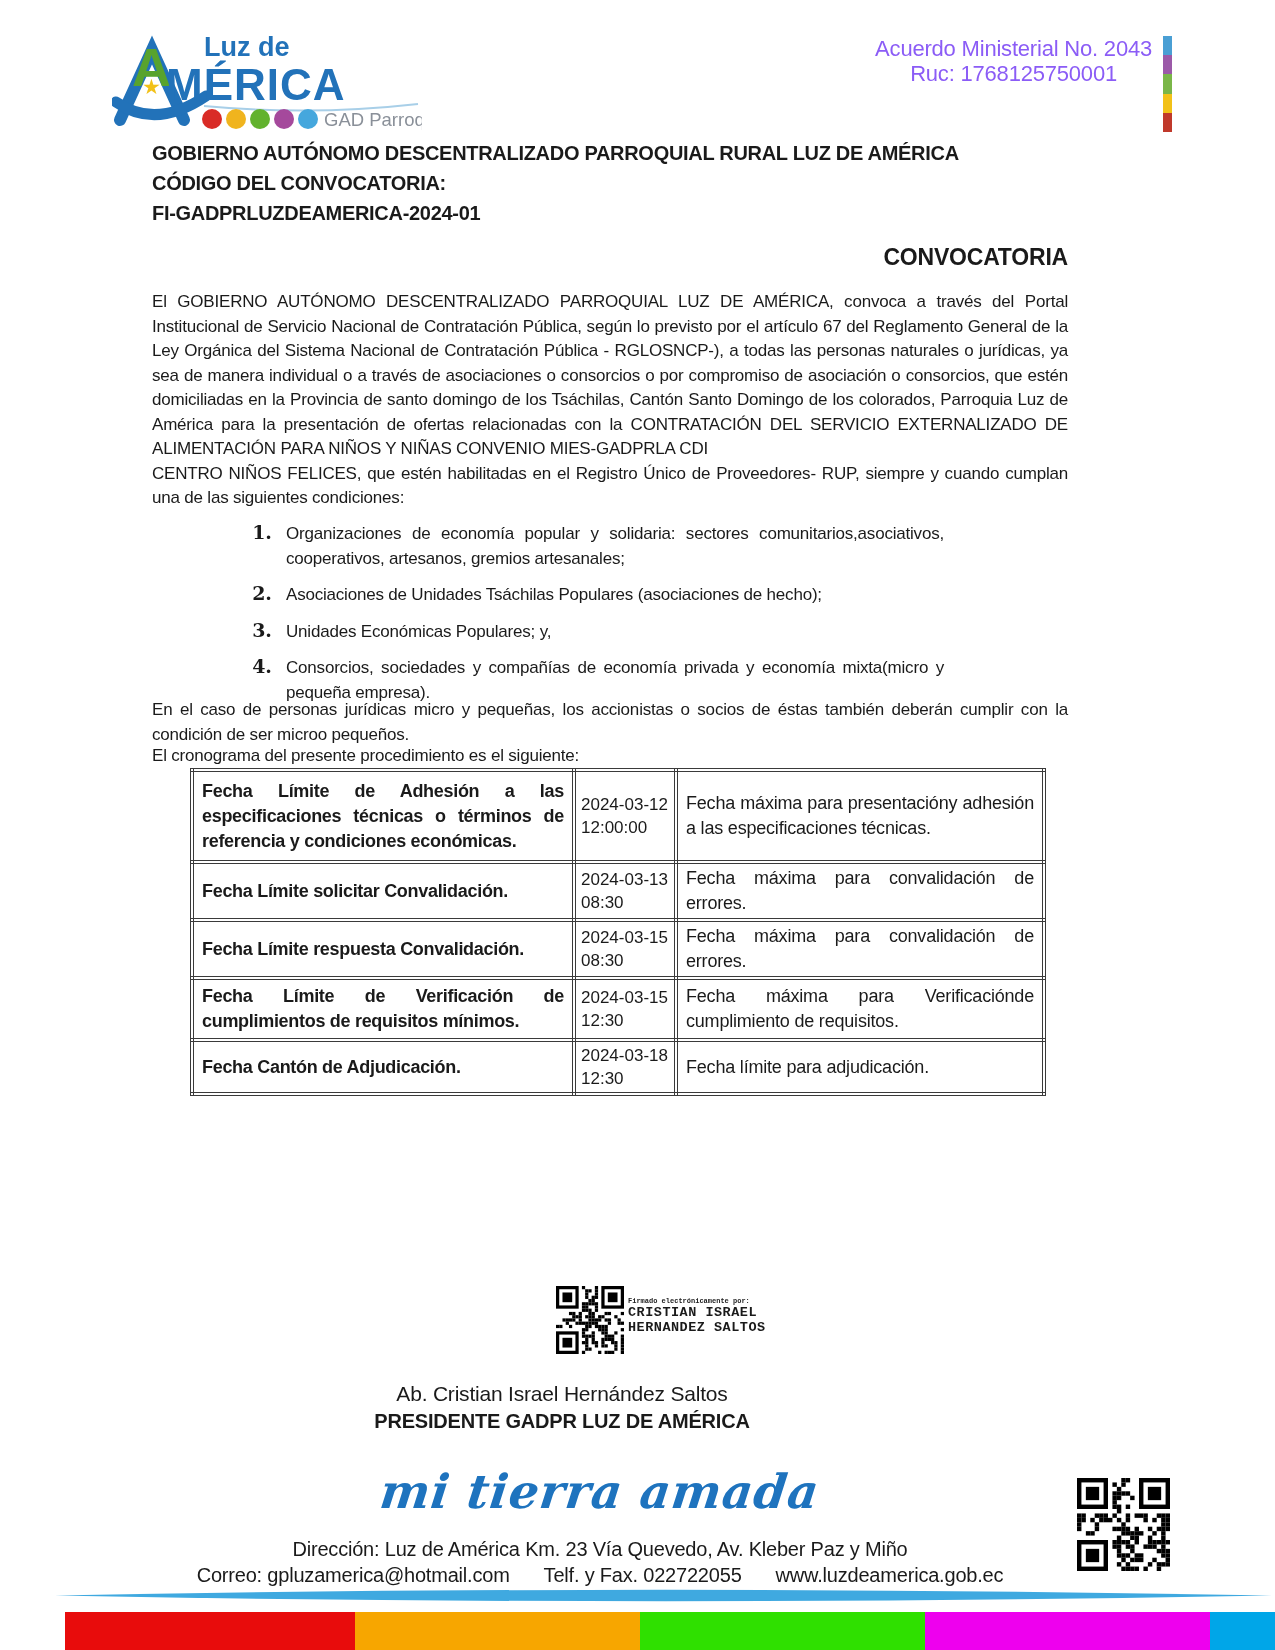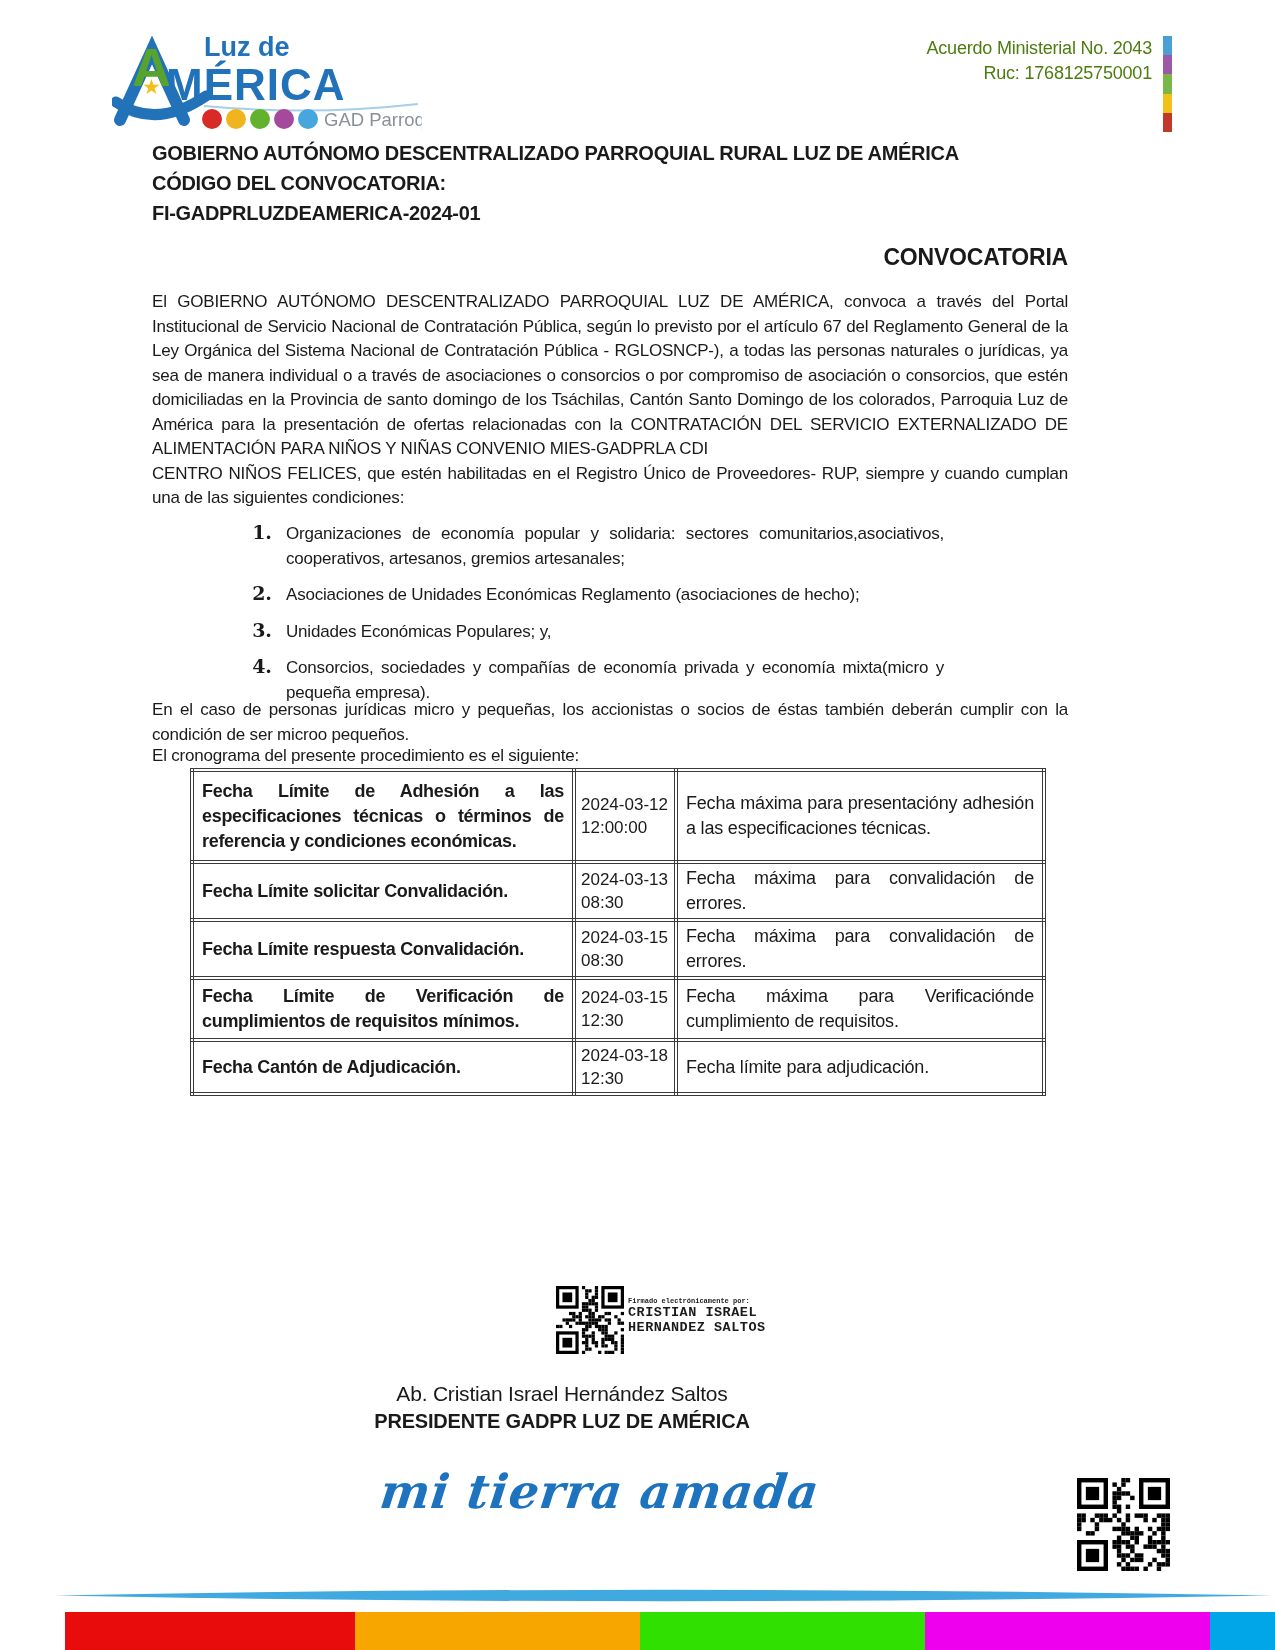--- a/index.html
+++ b/index.html
@@ -3,22 +3,22 @@
 <meta charset="utf-8">
 <style>
   html,body { margin:0; padding:0; background:#9a9a9a; }
   .page {
     position:relative; width:1275px; height:1650px; margin:0 auto;
     background:#ffffff; overflow:hidden;
     font-family:"Liberation Sans", sans-serif; color:#1a1a1a;
   }
   
   .logo-wrap { position:absolute; left:112px; top:24px; }
-  .hdr-right { position:absolute; right:123px; top:36px; text-align:right;
-               color:#4d7c0f; font-size:18px; line-height:25px; letter-spacing:-0.2px; }
+  .hdr-right { position:absolute; right:123px; top:36px; text-align:center;
+               color:#8b5cf6; font-size:22px; line-height:25px; letter-spacing:-0.2px; }
   .stripe { position:absolute; left:1163px; top:36px; width:9px; height:96px;
             display:flex; flex-direction:column; }
   .stripe span { flex:1; }
   
   .titles { position:absolute; left:152px; top:138px; width:916px; 
             font-weight:bold; font-size:20px; line-height:30px; letter-spacing:-0.3px; }
   .convocatoria { position:absolute; left:152px; top:244px; width:916px; text-align:right;
                   font-weight:bold; font-size:23px; letter-spacing:-0.2px; }
   
   .para { position:absolute; left:152px; width:916px; font-size:17px; line-height:24.5px;
@@ -100,21 +100,21 @@
   <div class="convocatoria">CONVOCATORIA</div>
 
   <div class="para" style="top:290px;">
     <div>El GOBIERNO AUTÓNOMO DESCENTRALIZADO PARROQUIAL LUZ DE AMÉRICA, convoca a través del Portal Institucional de Servicio Nacional de Contratación Pública, según lo previsto por el artículo 67 del Reglamento General de la Ley Orgánica del Sistema Nacional de Contratación Pública - RGLOSNCP-), a todas las personas naturales o jurídicas, ya sea de manera individual o a través de asociaciones o consorcios o por compromiso de asociación o consorcios, que estén domiciliadas en la Provincia de santo domingo de los Tsáchilas, Cantón Santo Domingo de los colorados, Parroquia Luz de América para la presentación de ofertas relacionadas con la CONTRATACIÓN DEL SERVICIO EXTERNALIZADO DE ALIMENTACIÓN PARA NIÑOS Y NIÑAS CONVENIO MIES-GADPRLA CDI</div>
     <div>CENTRO NIÑOS FELICES, que estén habilitadas en el Registro Único de Proveedores- RUP, siempre y cuando cumplan una de las siguientes condiciones:</div>
   </div>
 
   <div class="cond-list">
     <ol>
       <li>Organizaciones de economía popular y solidaria: sectores comunitarios,asociativos, cooperativos, artesanos, gremios artesanales;</li>
-      <li>Asociaciones de Unidades Económicas Reglamento (asociaciones de hecho);</li>
+      <li>Asociaciones de Unidades Tsáchilas Populares (asociaciones de hecho);</li>
       <li>Unidades Económicas Populares; y,</li>
       <li>Consorcios, sociedades y compañías de economía privada y economía mixta(micro y pequeña empresa).</li>
     </ol>
   </div>
 
   <div class="para" style="top:698px;">En el caso de personas jurídicas micro y pequeñas, los accionistas o socios de éstas también deberán cumplir con la condición de ser microo pequeños.</div>
   <div class="para" style="top:744px; text-align:left;">El cronograma del presente procedimiento es el siguiente:</div>
 
   <table class="sched">
     <colgroup>
@@ -306,20 +306,24 @@
     <div class="stamp-name">HERNANDEZ SALTOS</div>
   </div>
 
   <div class="signer">
     <div class="signer-name">Ab.  Cristian Israel Hernández Saltos</div>
     <div class="signer-role">PRESIDENTE GADPR LUZ DE AMÉRICA</div>
   </div>
 
   <div class="slogan" style="color: rgb(30, 115, 190);">mi tierra amada</div>
 
+  <div class="addr" style="top:1538px;">Dirección: Luz de América Km. 23 Vía Quevedo, Av. Kleber Paz y Miño</div>
+  <div class="addr" style="top:1564px;">
+    <span>Correo: gpluzamerica@hotmail.com</span><span class="gap"></span><span>Telf. y Fax. 022722055</span><span class="gap"></span><span>www.luzdeamerica.gob.ec</span>
+  </div>
 
   <svg class="ftr-qr" viewBox="0 0 84 84">
       <rect x="40" y="0" width="4" height="4" fill="#000"></rect>
       <rect x="44" y="0" width="4" height="4" fill="#000"></rect>
       <rect x="32" y="4" width="4" height="4" fill="#000"></rect>
       <rect x="40" y="4" width="4" height="4" fill="#000"></rect>
       <rect x="36" y="8" width="4" height="4" fill="#000"></rect>
       <rect x="32" y="12" width="4" height="4" fill="#000"></rect>
       <rect x="36" y="12" width="4" height="4" fill="#000"></rect>
       <rect x="40" y="12" width="4" height="4" fill="#000"></rect>

